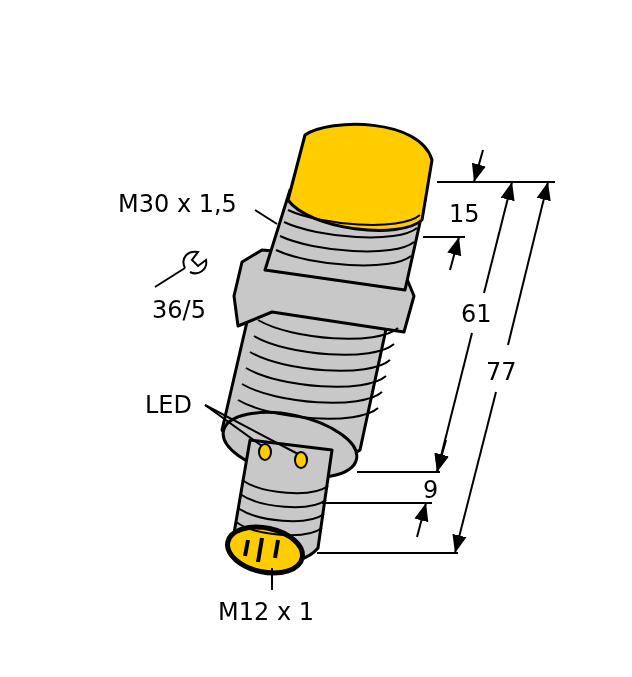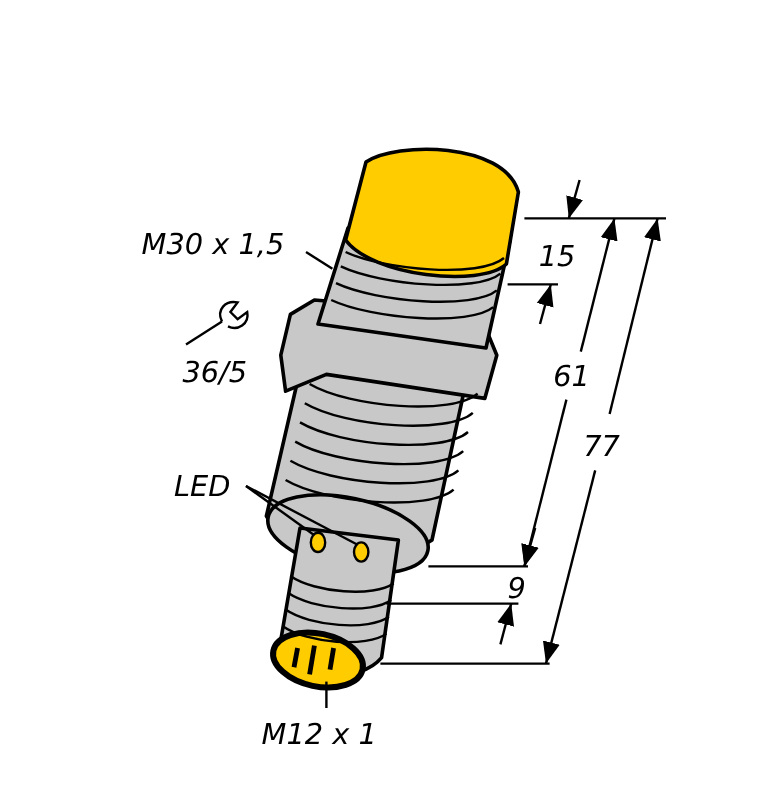--- a/index.html
+++ b/index.html
@@ -1,17 +1,17 @@
 <!DOCTYPE html>
 <html><head>
 <meta charset="utf-8">
 <style>
   html, body { margin: 0; padding: 0; background: #ffffff; }
   body { width: 632px; height: 677px; overflow: hidden; }
-  #canvas { position: relative; width: 632px; height: 677px; font-style: italic; }
+  #canvas { position: relative; width: 632px; height: 677px; }
   svg { position: absolute; left: 0; top: 0; }
   .lbl { font-family: "DejaVu Sans", sans-serif; font-size: 24px; fill: #000; }
 </style>
 </head>
 <body>
 
 <div id="canvas">
 <svg width="632" height="677" viewBox="0 0 632 677" xmlns="http://www.w3.org/2000/svg">
   <defs>
     <marker id="arr" viewBox="0 0 10 10" refX="10" refY="5" markerWidth="9" markerHeight="9" orient="auto">

